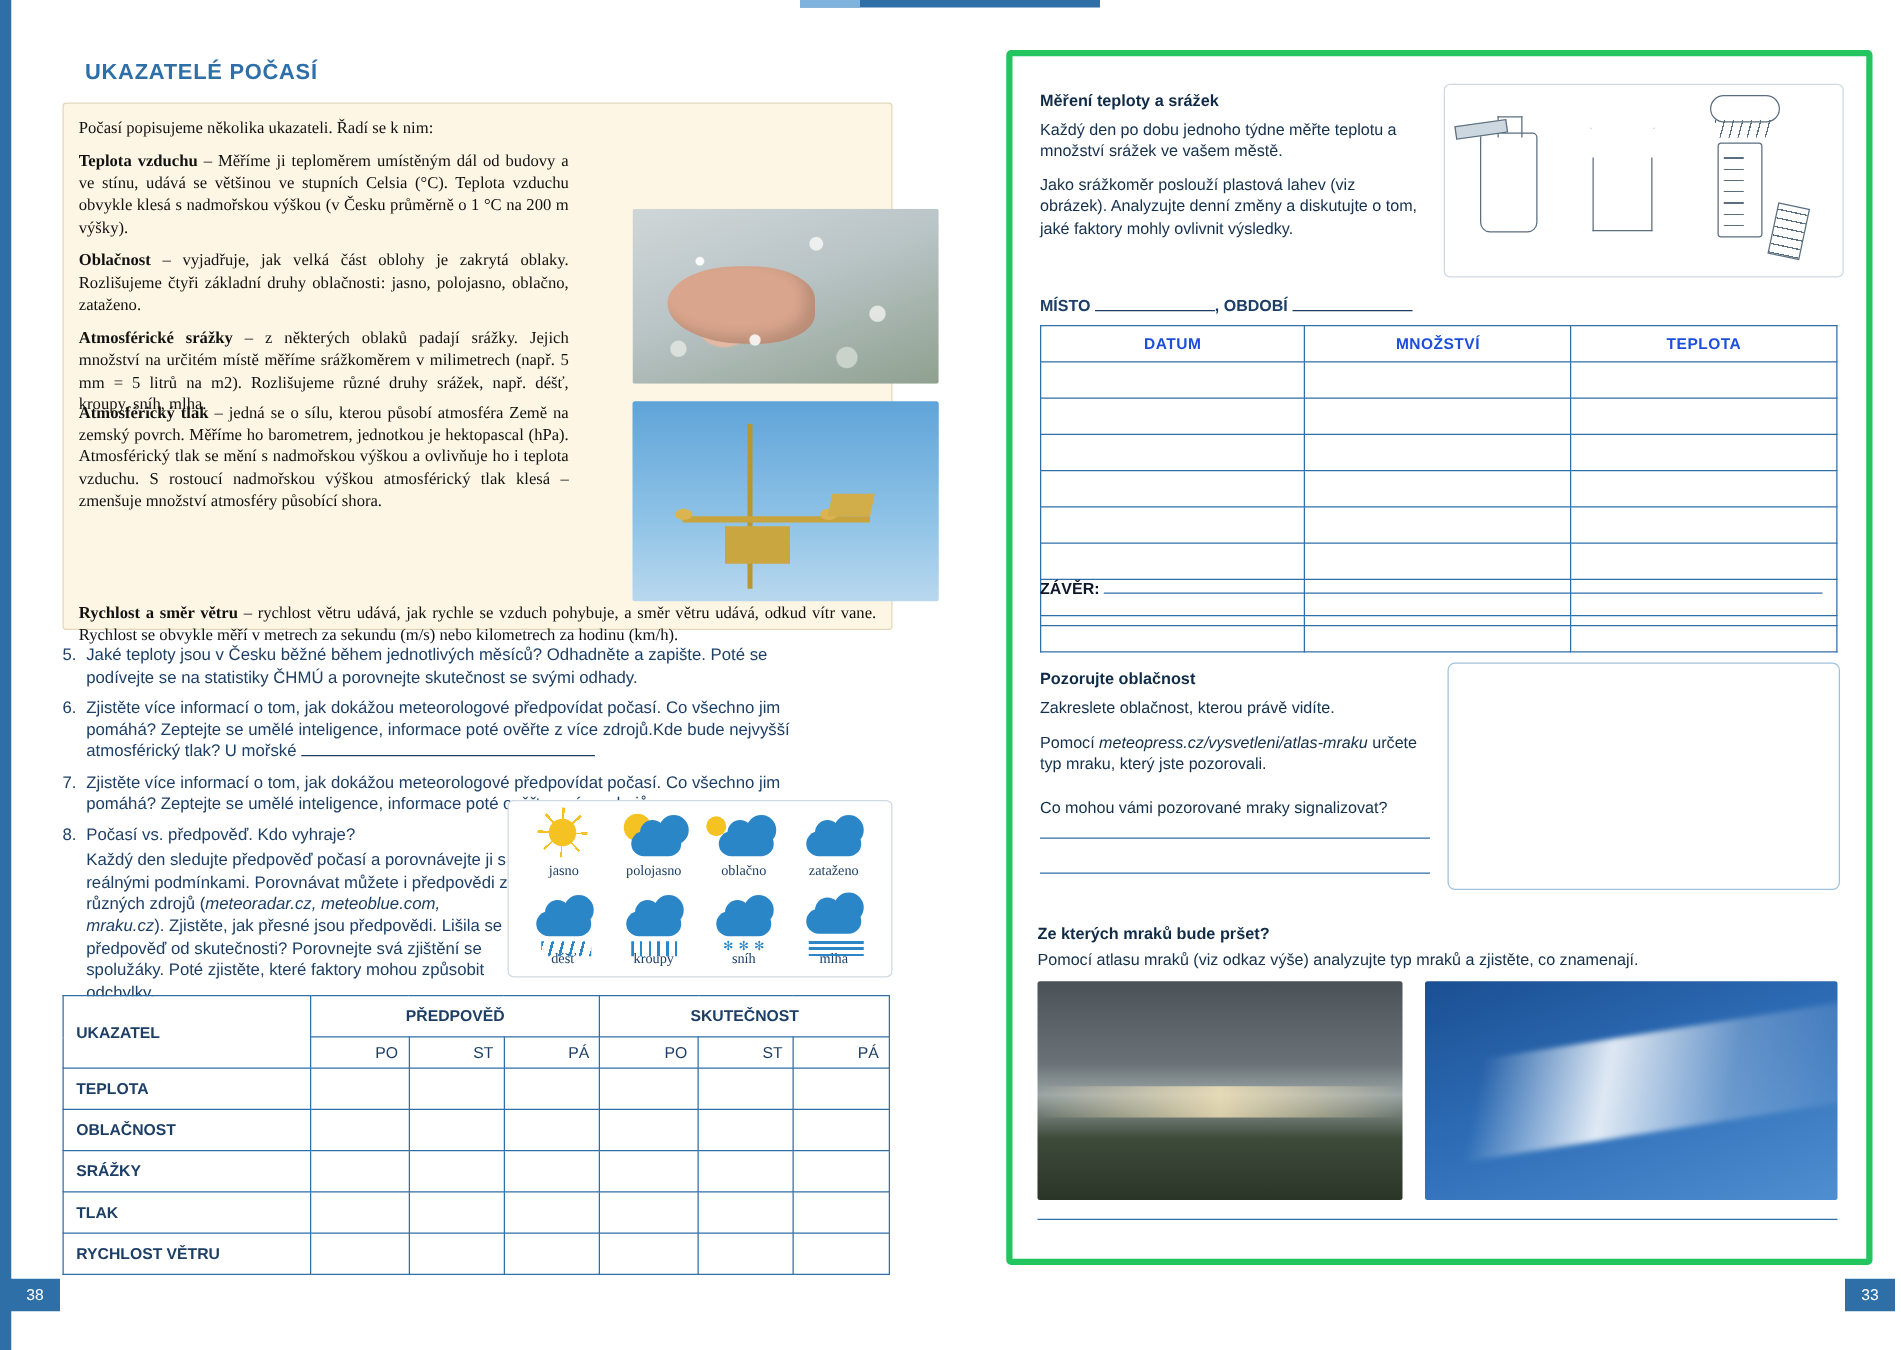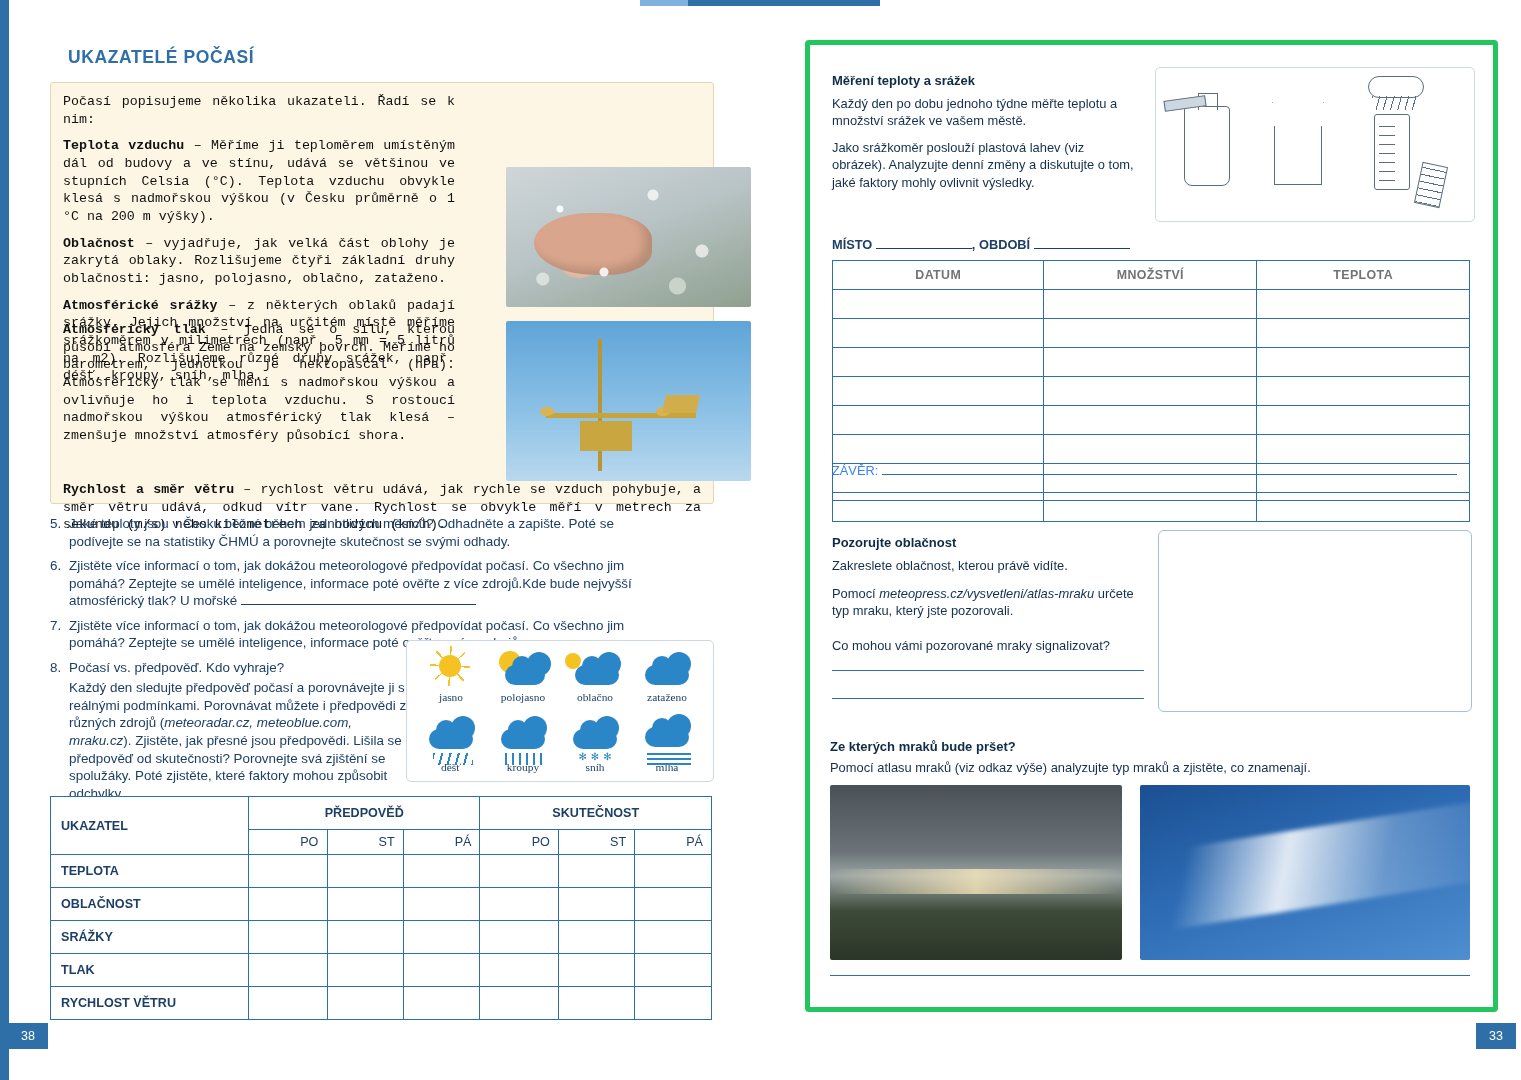--- a/index.html
+++ b/index.html
@@ -29,21 +29,21 @@
   .info-box{
     position:absolute;left:50px;top:82px;width:662px;height:420px;
     background:#fdf6e4;border:1px solid #e3d7b8;border-radius:3px;
   }
   .info-box .txt{
     position:absolute;left:12px;top:10px;width:392px;
     font-family:"Liberation Serif", serif;font-size:13.3px;line-height:1.33;
     text-align:justify;color:#111;
   }
   .info-box .txt.full{width:638px;}
-  .info-box p{margin:0 0 9px 0;font-family:Liberation Mono, monospace;}
+  .info-box p{margin:0 0 9px 0;}
   .info-box b{font-weight:bold;}
   .photo-hail{
     position:absolute;left:455px;top:84px;width:245px;height:140px;border-radius:2px;
     background:
       radial-gradient(circle at 30% 62%, #e4b9a4 0 12%, rgba(0,0,0,0) 13%),
       linear-gradient(160deg,#cfd6d8 0%,#b9c4c6 45%,#8fa08f 100%);
     overflow:hidden;
   }
   .photo-hail:after{
     content:"";position:absolute;inset:0;
@@ -150,23 +150,23 @@
   .rrain{position:absolute;left:216px;top:28px;width:46px;height:14px;
     background:repeating-linear-gradient(105deg,#5b6e80 0 1px,rgba(0,0,0,0) 1px 7px);}
   .ruler{position:absolute;left:262px;top:96px;width:24px;height:40px;border:1.2px solid #5b6e80;transform:rotate(12deg);
     background:repeating-linear-gradient(0deg,#5b6e80 0 1px,rgba(0,0,0,0) 1px 7px);}
 
   .place-line{position:absolute;left:22px;top:190px;width:330px;font-size:12.8px;color:#1d3f66;font-weight:bold;}
   .place-line u{display:inline-block;width:96px;border-bottom:1px solid #1d3f66;text-decoration:none;height:13px;}
 
   .tbl-right{position:absolute;left:22px;top:215px;width:638px;border-collapse:collapse;}
   .tbl-right td,.tbl-right th{border:1px solid #2f6fa8;height:26px;}
-  .tbl-right th{font-size:12.4px;color:#737373;font-weight:bold;letter-spacing:.4px;text-align:center;}
-
-  .zaver{position:absolute;left:22px;top:418px;width:638px;font-size:12.8px;color:#3b82f6;font-weight:normal;}
+  .tbl-right th{font-size:12.4px;color:#1d4ed8;font-weight:bold;letter-spacing:.4px;text-align:center;}
+
+  .zaver{position:absolute;left:22px;top:418px;width:638px;font-size:12.8px;color:#0f172a;font-weight:bold;}
   .rule{border-bottom:1px solid #2f6fa8;height:1px;}
 
   .obs-box{position:absolute;left:348px;top:485px;width:312px;height:180px;border:1px solid #9fc2dd;border-radius:6px;background:#fff;}
 
   .photo-storm{position:absolute;left:20px;top:740px;width:292px;height:175px;border-radius:2px;overflow:hidden;
     background:linear-gradient(180deg,#4a5258 0%,#6b7378 38%,#9aa4a4 52%,#3d4a3a 72%,#2b3527 100%);}
   .photo-storm:after{content:"";position:absolute;left:0;top:48%;width:100%;height:14%;
     background:linear-gradient(90deg,rgba(255,236,190,.0),rgba(255,236,190,.75),rgba(255,236,190,.0));}
   .photo-cirrus{position:absolute;left:330px;top:740px;width:330px;height:175px;border-radius:2px;overflow:hidden;
     background:linear-gradient(160deg,#1b4f92 0%,#2d6cb5 45%,#4f8ed0 100%);}

